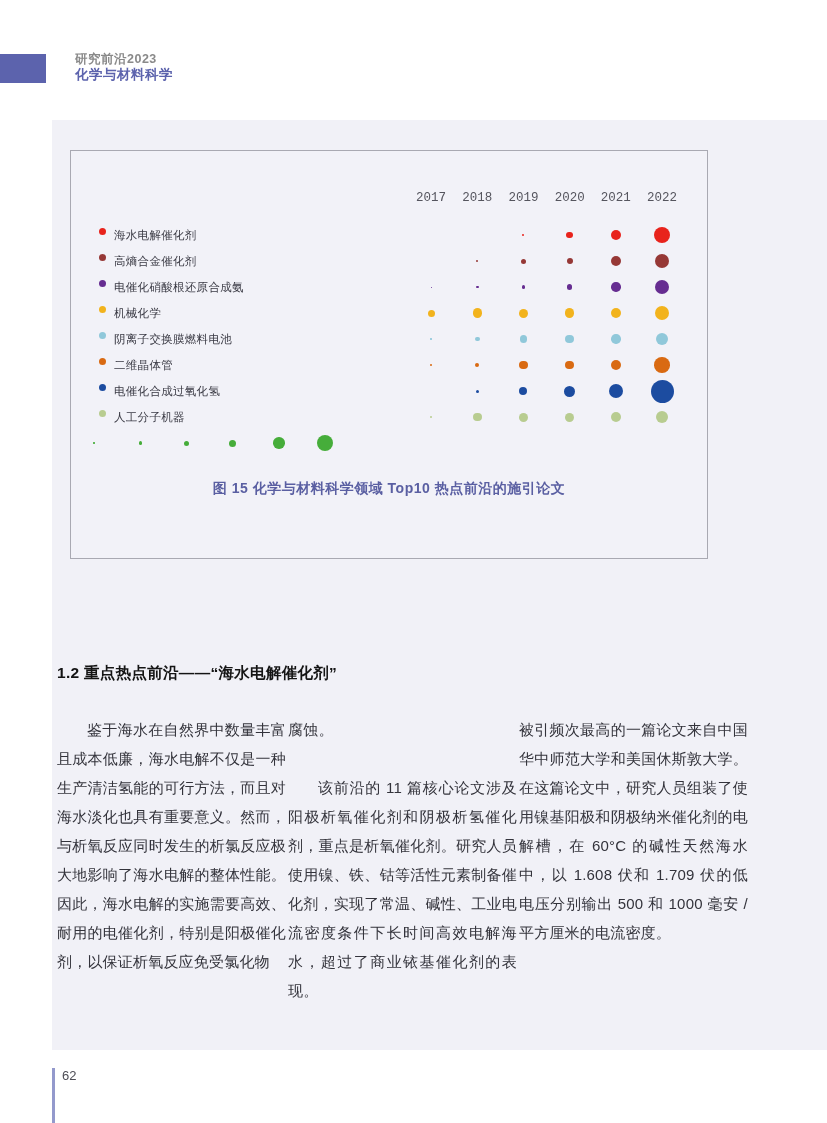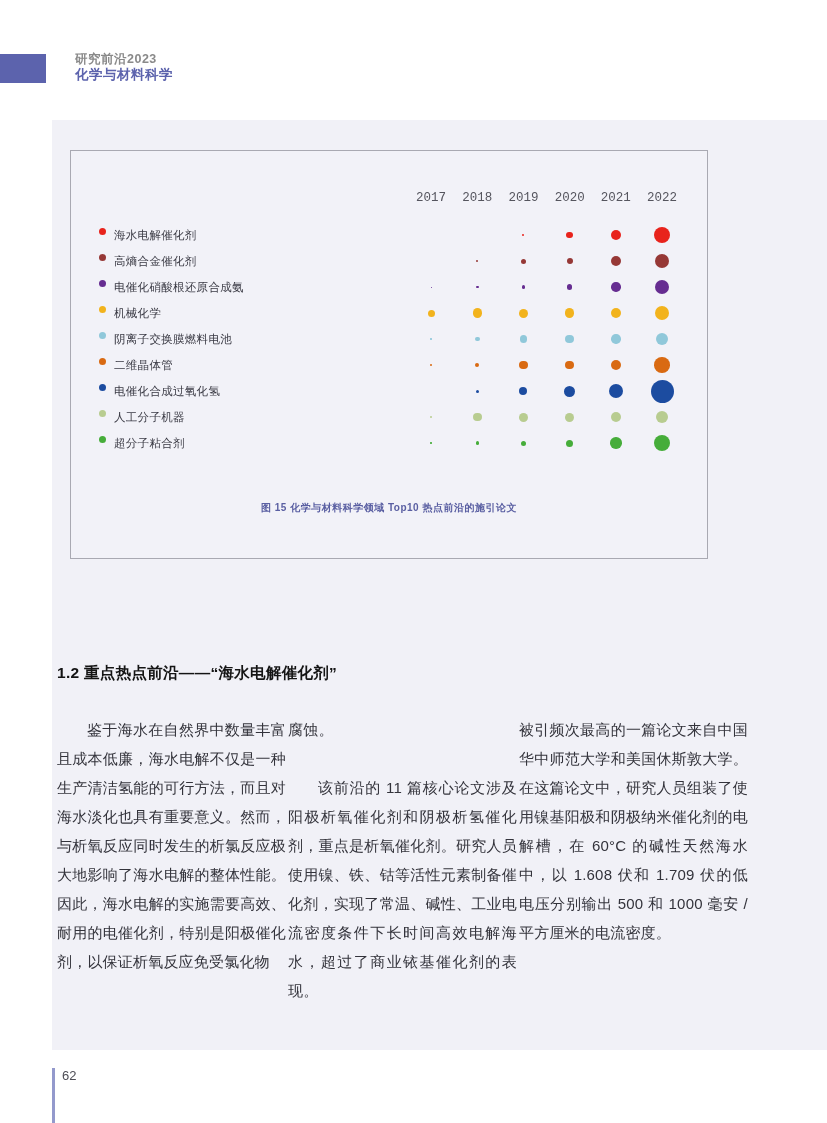--- a/index.html
+++ b/index.html
@@ -21,21 +21,21 @@
     border:1px solid #a9a9b2;background:#f2f2f8;box-sizing:border-box;}
   .year-row{display:flex;margin:40px 0 0 337px;font-family:Liberation Mono, monospace;}
   .year-cell{width:46.2px;text-align:center;font-size:12.5px;color:#55555e;flex:none;}
   .rows{margin-top:17px;}
   .chart-row{position:relative;height:26px;display:flex;align-items:center;}
   .legend{flex:none;width:337px;display:flex;align-items:flex-start;padding-left:28px;box-sizing:border-box;}
   .legend-dot{flex:none;width:7px;height:7px;border-radius:50%;margin-right:8px;}
   .legend-label{font-size:11.5px;color:#3a3a44;letter-spacing:.3px;white-space:nowrap;}
   .bubble-cell{flex:none;width:46.2px;height:26px;display:flex;align-items:center;justify-content:center;}
   .bubble{border-radius:50%;flex:none;}
-  .caption{margin-top:45px;text-align:center;font-size:10px;font-weight:bold;color:#5a5fa2;letter-spacing:.5px;}
+  .caption{margin-top:24px;text-align:center;font-size:14px;font-weight:bold;color:#5a5fa2;letter-spacing:.5px;}
   
   .article-heading{position:absolute;left:5px;top:543px;font-size:15.5px;font-weight:bold;color:#141414;letter-spacing:.3px;text-align:right;}
   .cols{position:absolute;left:5px;top:595px;width:700px;display:flex;gap:2px;}
   .col{width:229px;flex:none;font-size:15px;line-height:29px;color:#33333b;
     text-align:justify;text-justify:inter-ideograph;letter-spacing:.2px;}
   .col p{margin:0;}
   .col p.indent{text-indent:2em;}
   .col p.spacer-top{margin-top:29px;}
   
   .footer-bar{position:absolute;left:52px;top:1068px;width:3px;height:55px;background:#9399cc;}
@@ -240,24 +240,20 @@
             <span class="bubble" style="width: 9px; height: 9px; background: rgb(184, 204, 144);"></span>
           </div>
           <div class="bubble-cell">
             <span class="bubble" style="width: 10px; height: 10px; background: rgb(184, 204, 144);"></span>
           </div>
           <div class="bubble-cell">
             <span class="bubble" style="width: 12.5px; height: 12.5px; background: rgb(184, 204, 144);"></span>
           </div>
         </div>
         <div class="chart-row">
-          <div class="legend">
-            <span class="legend-dot" style="background: rgb(70, 173, 58);"></span>
-            <span class="legend-label">超分子粘合剂</span>
-          </div>
           <div class="bubble-cell">
             <span class="bubble" style="width: 1.5px; height: 1.5px; background: rgb(70, 173, 58);"></span>
           </div>
           <div class="bubble-cell">
             <span class="bubble" style="width: 3.5px; height: 3.5px; background: rgb(70, 173, 58);"></span>
           </div>
           <div class="bubble-cell">
             <span class="bubble" style="width: 5px; height: 5px; background: rgb(70, 173, 58);"></span>
           </div>
           <div class="bubble-cell">

